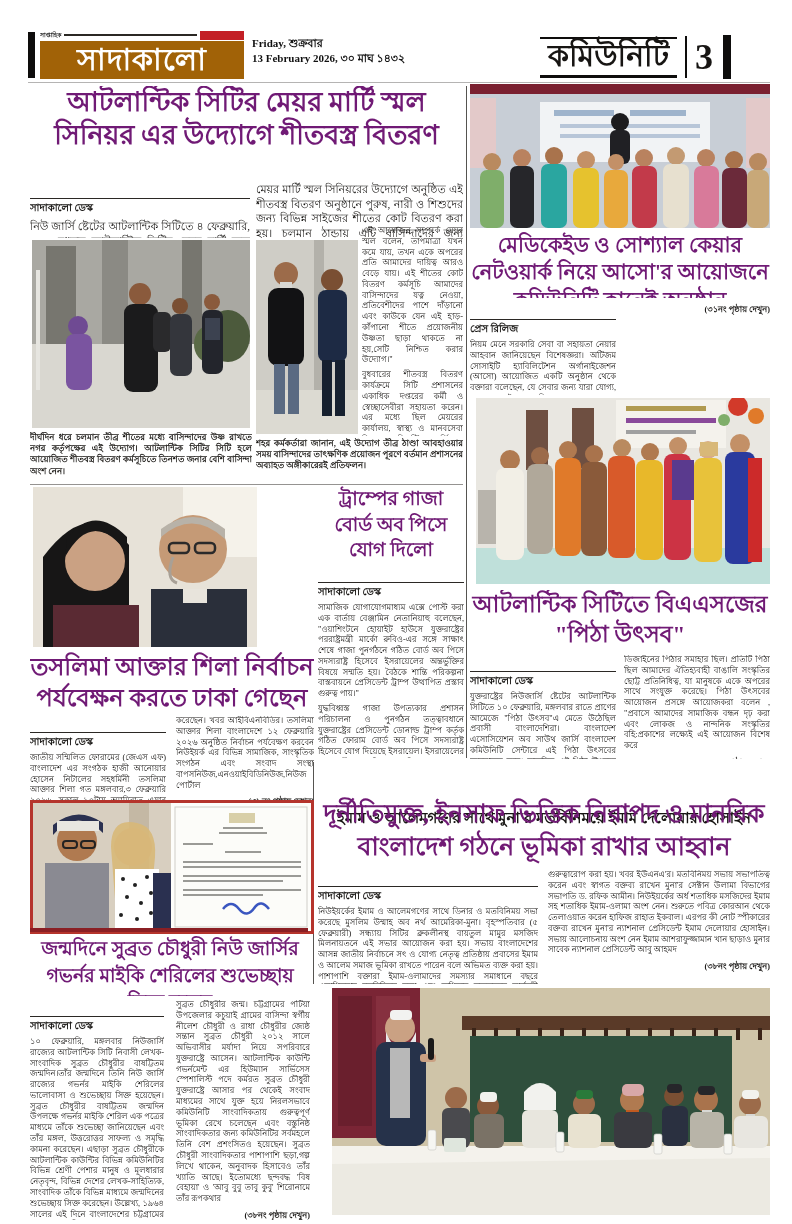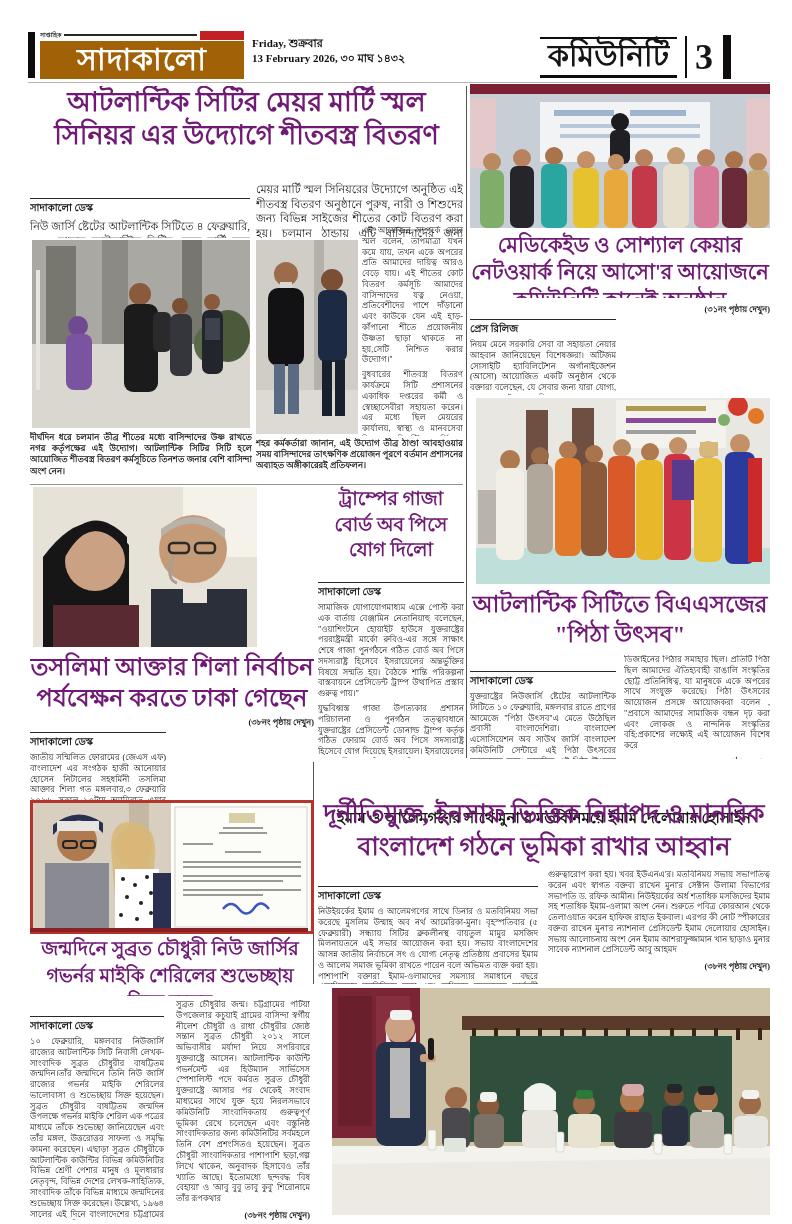--- a/index.html
+++ b/index.html
@@ -244,20 +244,21 @@
     <path d="M140 70 Q132 92 144 96" stroke="#a8a096" stroke-width="3" fill="none"></path>
   </svg>
 </div>
 
 <div class="abs headline" style="left:30px;top:652px;width:284px;height:62px;font-size:24px;line-height:1.28;">তসলিমা আক্তার শিলা নির্বাচন পর্যবেক্ষন করতে ঢাকা গেছেন</div>
 <div class="abs" style="left:30px;top:716px;width:136px;height:86px;">
   <div class="byline">সাদাকালো ডেস্ক</div>
   <p class="body-s">জাতীয় সম্মিলিত ফোরামের (জেএস এফ) বাংলাদেশ এর সংগঠক হাজী আনোয়ার হোসেন নিটালের সহধর্মিনী তসলিমা আক্তার শিলা গত মঙ্গলবার,৩ ফেব্রুয়ারি ২০২৬, সকাল ১০টায় অ্যামিরাত এয়ার লাইনে ঢাকার উদ্দেশ্যে নিউইয়র্ক এর জেএফকে ত্যাগ</p>
 </div>
 <div class="abs" style="left:176px;top:716px;width:138px;height:86px;">
+  <p class="body-s">করেছেন। খবর আইবিএনবিডির। তসলিমা আক্তার শিলা বাংলাদেশে ১২ ফেব্রুয়ারি ২০২৬ অনুষ্ঠিত নির্বাচন পর্যবেক্ষণ করবেন নিউইয়র্ক এর বিভিন্ন সামাজিক, সাংস্কৃতিক সংগঠন এবং সংবাদ সংস্থা বাপসনিউজ,এনওয়াইবিডিনিউজ,নিউজ পোর্টাল</p>
   <span class="cont">(৩৮নং পৃষ্ঠায় দেখুন)</span>
 </div>
 
 <div class="ph redframe" style="left:30px;top:800px;width:278px;height:128px;">
   <svg viewBox="0 0 278 128" preserveAspectRatio="none">
     <rect width="278" height="128" fill="#fdfdfa"></rect>
     <rect x="0" y="0" width="138" height="128" fill="#d8cfc0"></rect>
     <rect x="96" y="0" width="20" height="70" fill="#c4b8a4"></rect>
     <circle cx="44" cy="38" r="20" fill="#b07a50"></circle>
     <path d="M20 32 Q44 4 70 30 L70 20 Q44 2 20 22 Z" fill="#2a3050"></path>

